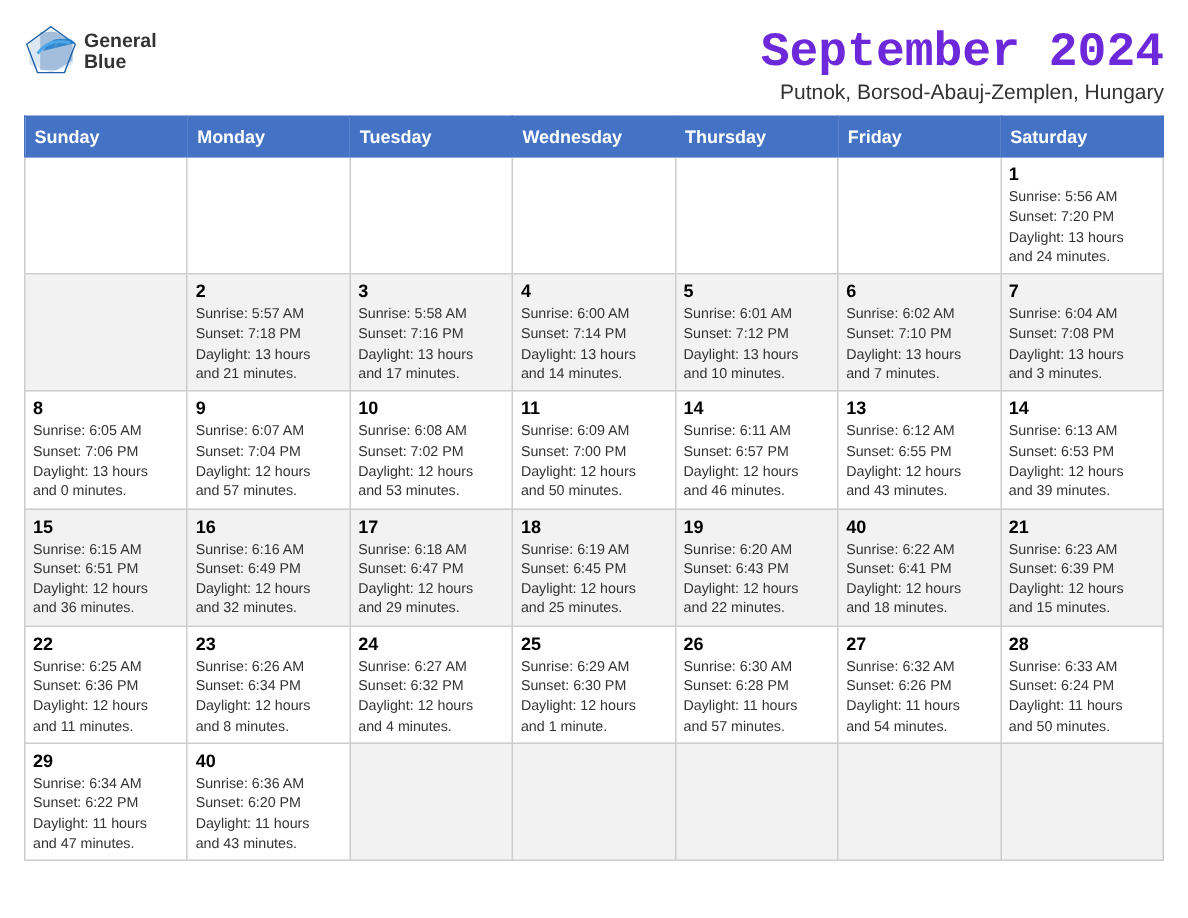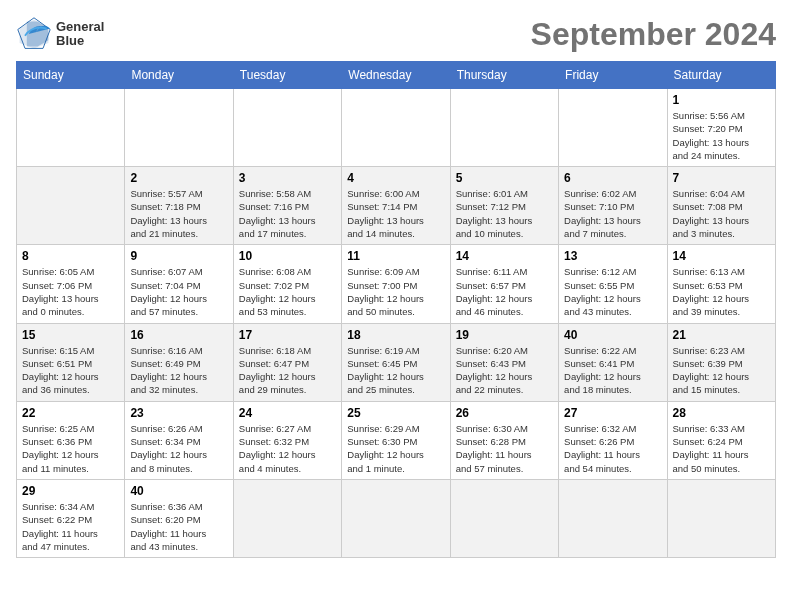--- a/index.html
+++ b/index.html
@@ -33,39 +33,40 @@
     .logo-icon {
       width: 36px;
       height: 36px;
     }
     .title-block {
       text-align: right;
     }
     .title-block h1 {
       font-size: 32px;
       font-weight: bold;
-      color: #737373;
+      color: #6d28d9;
+      font-family: Liberation Mono, monospace;
     }
     .title-block h2 {
       font-size: 14px;
       font-weight: normal;
       color: #333;
     }
     table {
       width: 100%;
       border-collapse: collapse;
       font-size: 10.5px;
     }
     thead tr th {
       background: #4472C4;
       color: #fff;
       text-align: left;
       padding: 6px 6px;
       font-size: 12px;
-      font-weight: normal;
+      font-weight: bold;
       border: 1px solid #4472C4;
     }
     tbody tr td {
       border: 1px solid #ccc;
       padding: 4px 5px;
       vertical-align: top;
       width: calc(100% / 7);
       min-height: 70px;
       background: #fff;
     }
@@ -109,20 +110,21 @@
       <path d="M 14 20 Q 20 8 32 12 Q 26 10 22 18 Q 30 6 38 14" fill="#1a7acc" opacity="0.8"></path>
       <path d="M10,22 Q18,10 34,14" stroke="#4aa8e8" stroke-width="2" fill="none"></path>
     </svg>
     <div class="logo-text">
       <span>General</span>
       <span>Blue</span>
     </div>
   </div>
   <div class="title-block">
     <h1>September 2024</h1>
+    <h2>Putnok, Borsod-Abauj-Zemplen, Hungary</h2>
   </div>
 </div>
 
 <table>
   <thead>
     <tr>
       <th>Sunday</th>
       <th>Monday</th>
       <th>Tuesday</th>
       <th>Wednesday</th>

